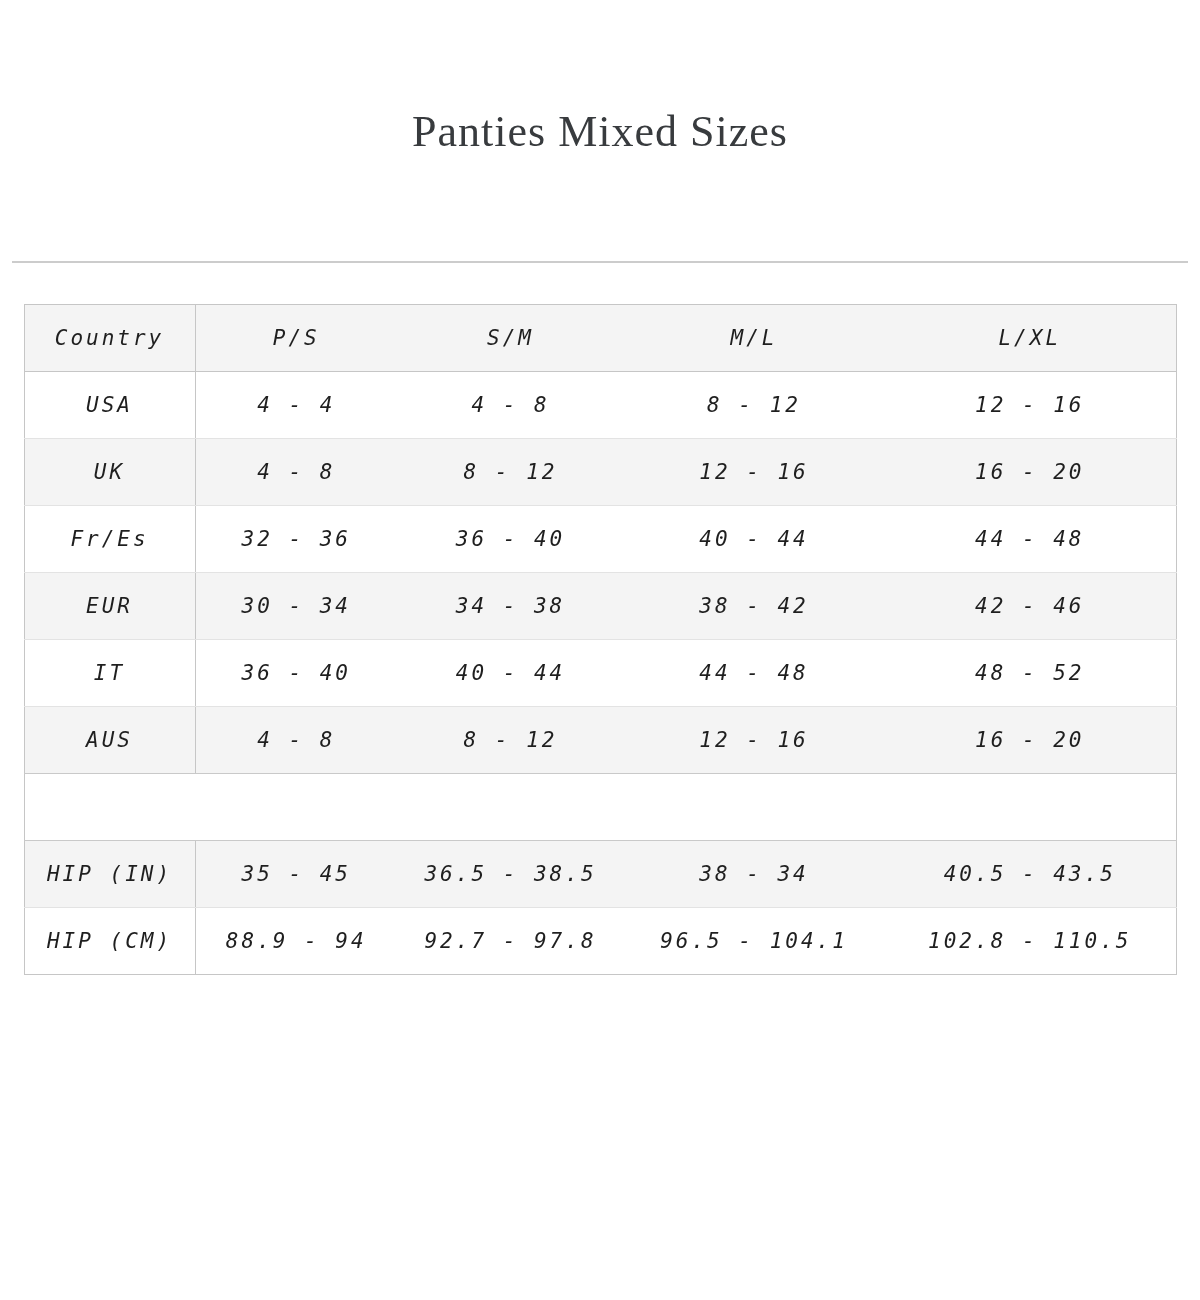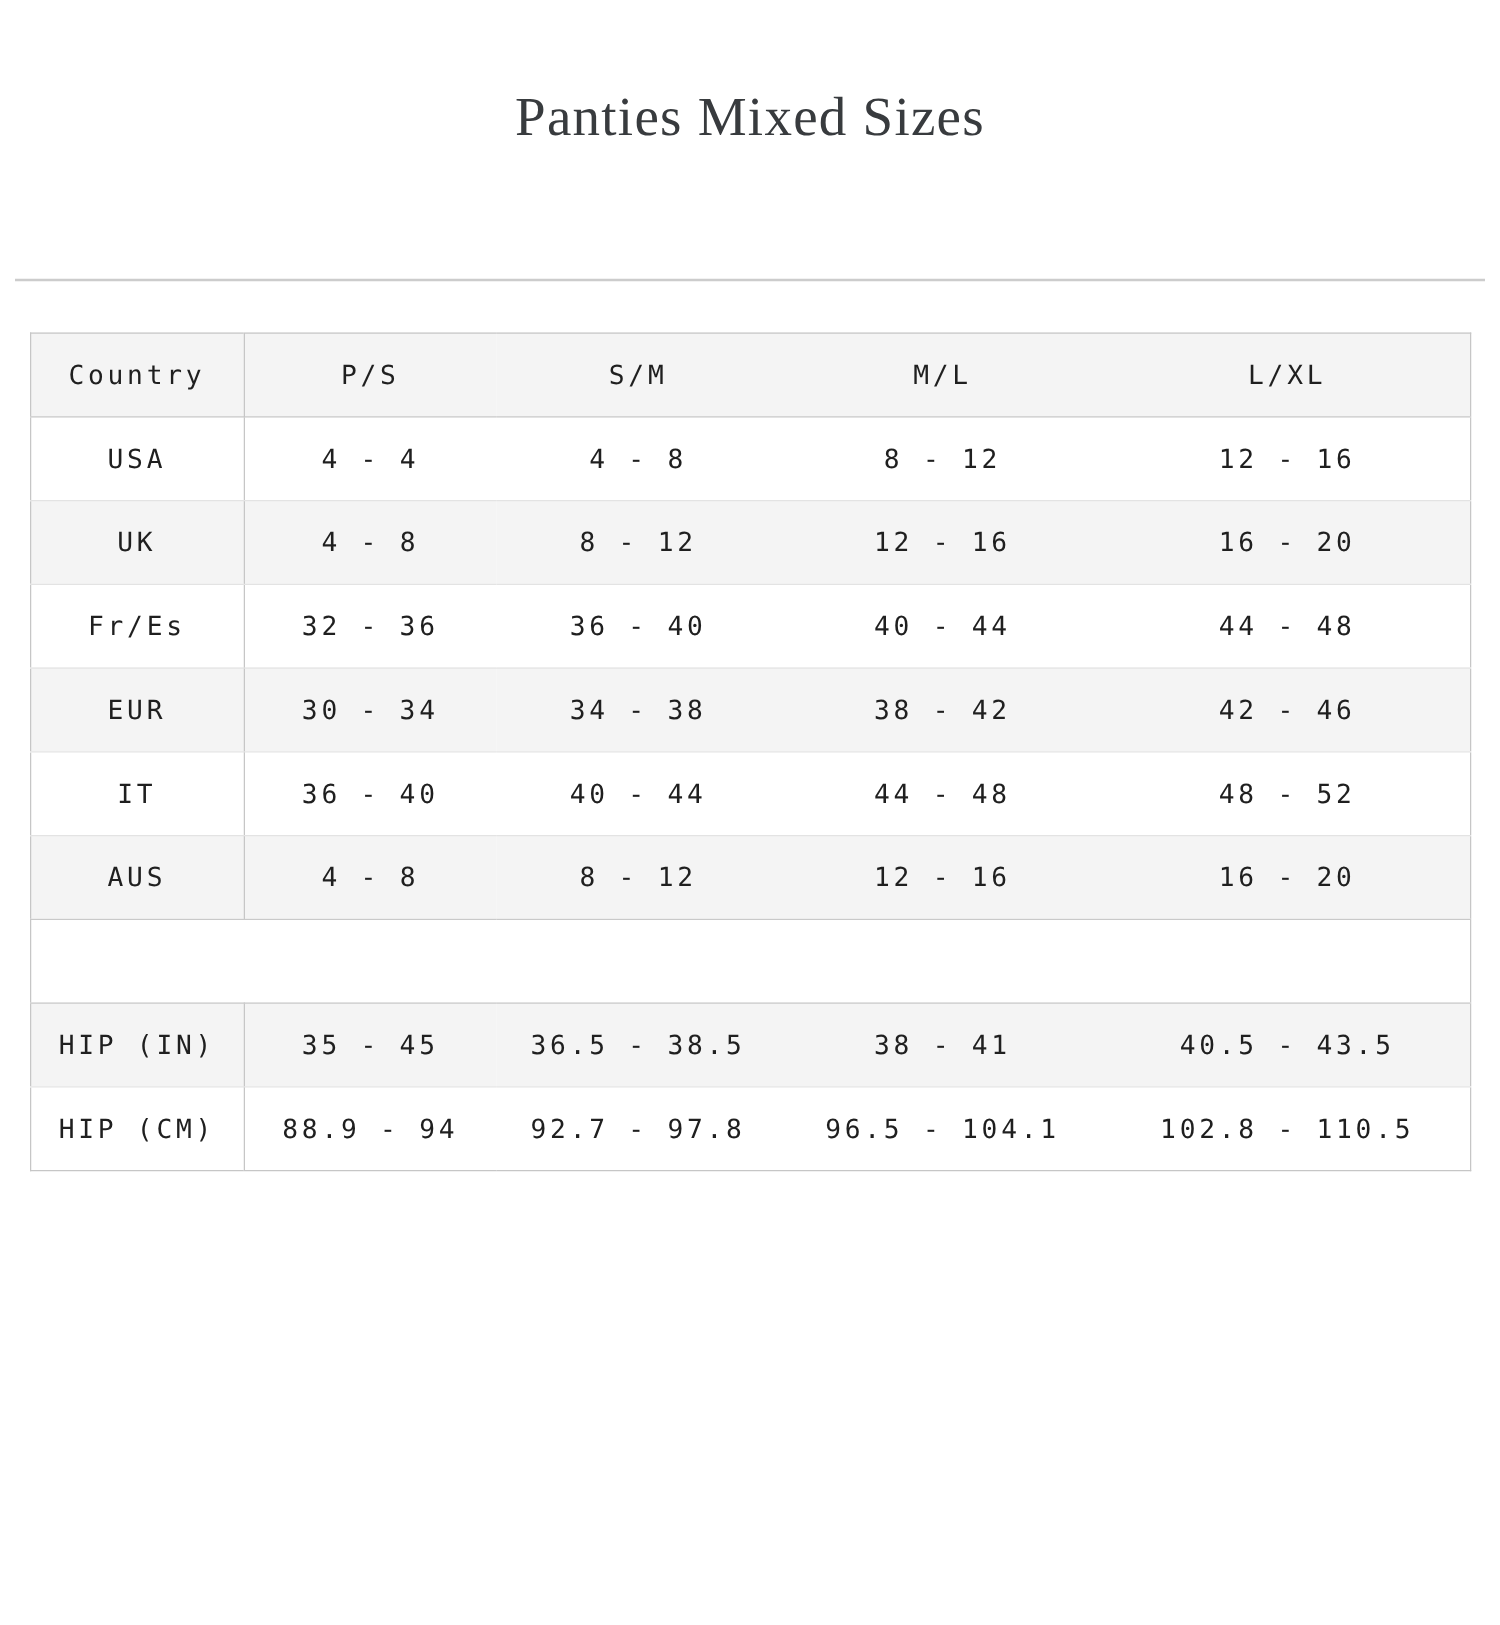--- a/index.html
+++ b/index.html
@@ -8,21 +8,21 @@
     background: #ffffff;
   }
   body {
     width: 1200px;
     height: 1300px;
     position: relative;
     font-family: "DejaVu Sans Mono", monospace;
   }
   .page-title {
     margin: 0;
-    padding-top: 68px;
+    padding-top: 106px;
     text-align: center;
     font-family: "Liberation Serif", serif;
     font-weight: 400;
     font-size: 44px;
     line-height: 1.2;
     letter-spacing: 1px;
     color: #383b3e;
   }
   .section-divider {
     border: none;
@@ -46,20 +46,21 @@
   col.c3 { width: 260px; }
   col.c4 { width: 292px; }
   .size-chart th, .size-chart td {
     height: 67px;
     padding: 0;
     box-sizing: border-box;
     text-align: center;
     vertical-align: middle;
     font-weight: 400;
     white-space: pre;
+    font-style: italic;
   }
   .size-chart thead th {
     background: #f4f4f4;
     border-bottom: 1px solid #c6c6c6;
   }
   .size-chart .label-cell {
     border-right: 1px solid #c6c6c6;
   }
   .size-chart tbody th, .size-chart tbody td {
     border-bottom: 1px solid #e3e3e3;
@@ -146,21 +147,21 @@
       <td>12 - 16</td>
       <td>16 - 20</td>
     </tr>
     <tr class="spacer-row">
       <td colspan="5"></td>
     </tr>
     <tr class="striped">
       <th class="label-cell">HIP (IN)</th>
       <td>35 - 45</td>
       <td>36.5 - 38.5</td>
-      <td>38 - 41</td>
+      <td>38 - 34</td>
       <td>40.5 - 43.5</td>
     </tr>
     <tr>
       <th class="label-cell">HIP (CM)</th>
       <td>88.9 - 94</td>
       <td>92.7 - 97.8</td>
       <td>96.5 - 104.1</td>
       <td>102.8 - 110.5</td>
     </tr>
   </tbody>

